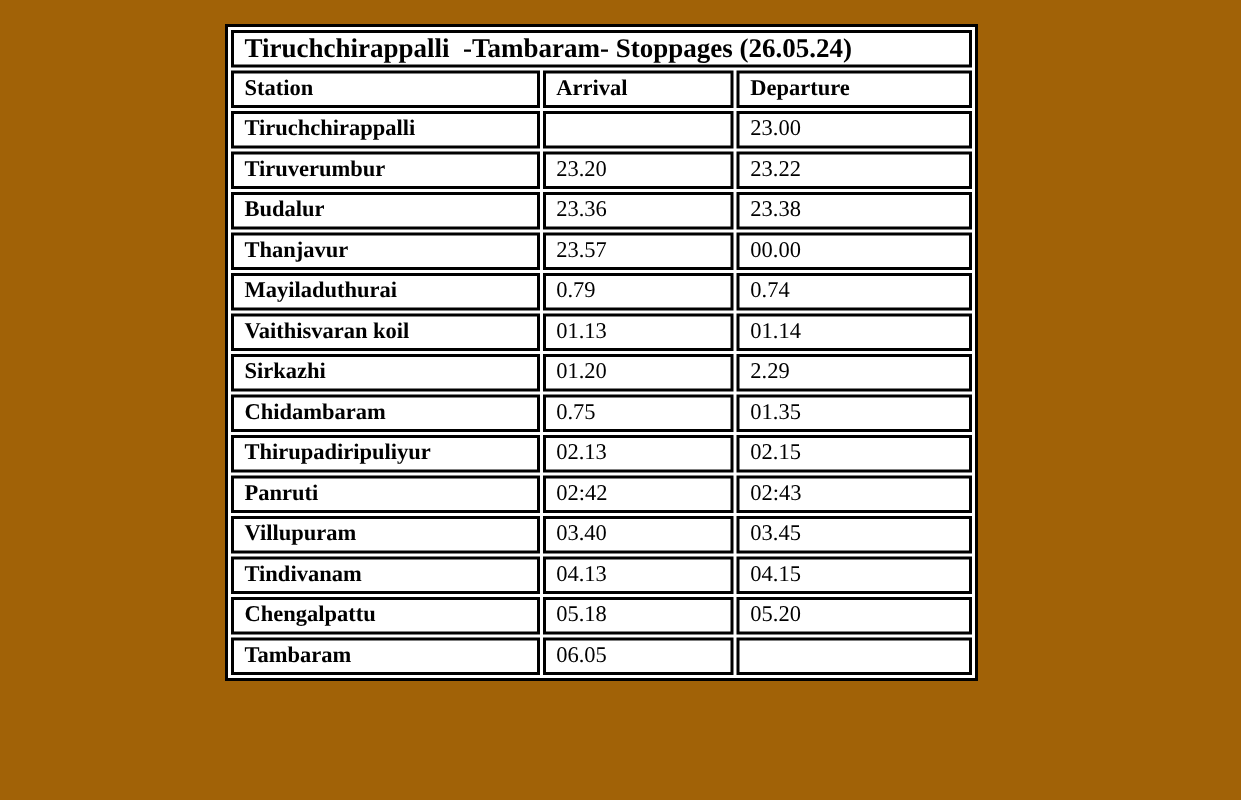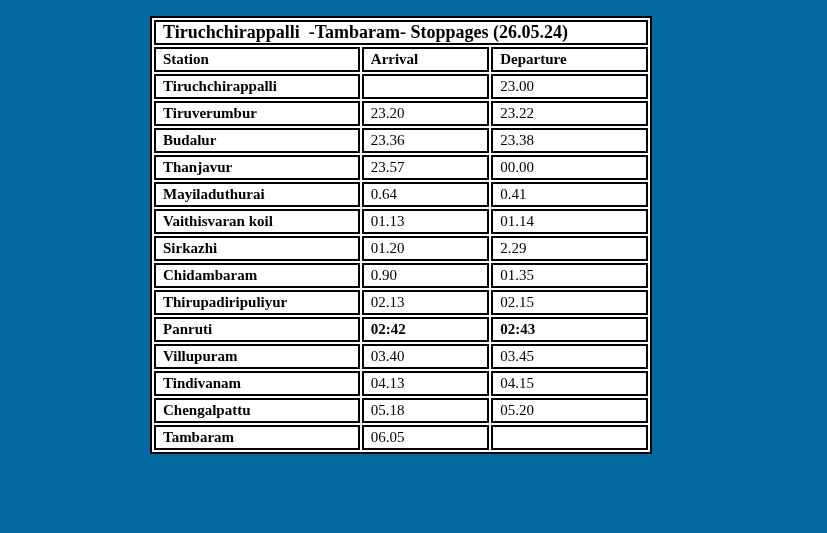--- a/index.html
+++ b/index.html
@@ -8,21 +8,21 @@
     background: #ffffff;
     width: 827px;
     height: 533px;
     overflow: hidden;
     font-family: "Liberation Serif", "DejaVu Serif", serif;
   }
   .page {
     position: relative;
     width: 827px;
     height: 533px;
-    background: #0369a1;
+    background: #a16207;
   }
   table.timetable {
     position: absolute;
     left: 150px;
     top: 16px;
     width: 502px;
     table-layout: fixed;
     border-collapse: separate;
     border-spacing: 2px;
     border: 2px solid #000000;
@@ -52,21 +52,21 @@
     font-weight: bold;
   }
   table.timetable td.station {
     font-weight: bold;
   }
   table.timetable td.time {
     font-weight: normal;
     margin-top: 43px;
   }
   table.timetable td.time.bold {
-    font-weight: bold;
+    font-weight: normal;
   }
   col.c-station   { width: 42%; }
   col.c-arrival   { width: 26%; }
   col.c-departure { width: 32%; }
 </style>
 </head>
 <body>
 
 <div class="page">
   <table class="timetable">
@@ -101,36 +101,36 @@
           <td class="time">23.36</td>
           <td class="time">23.38</td>
         </tr>
         <tr>
           <td class="station">Thanjavur</td>
           <td class="time">23.57</td>
           <td class="time">00.00</td>
         </tr>
         <tr>
           <td class="station">Mayiladuthurai</td>
-          <td class="time">0.64</td>
-          <td class="time">0.41</td>
+          <td class="time">0.79</td>
+          <td class="time">0.74</td>
         </tr>
         <tr>
           <td class="station">Vaithisvaran koil</td>
           <td class="time">01.13</td>
           <td class="time">01.14</td>
         </tr>
         <tr>
           <td class="station">Sirkazhi</td>
           <td class="time">01.20</td>
           <td class="time">2.29</td>
         </tr>
         <tr>
           <td class="station">Chidambaram</td>
-          <td class="time">0.90</td>
+          <td class="time">0.75</td>
           <td class="time">01.35</td>
         </tr>
         <tr>
           <td class="station">Thirupadiripuliyur</td>
           <td class="time">02.13</td>
           <td class="time">02.15</td>
         </tr>
         <tr>
           <td class="station">Panruti</td>
           <td class="time bold">02:42</td>

